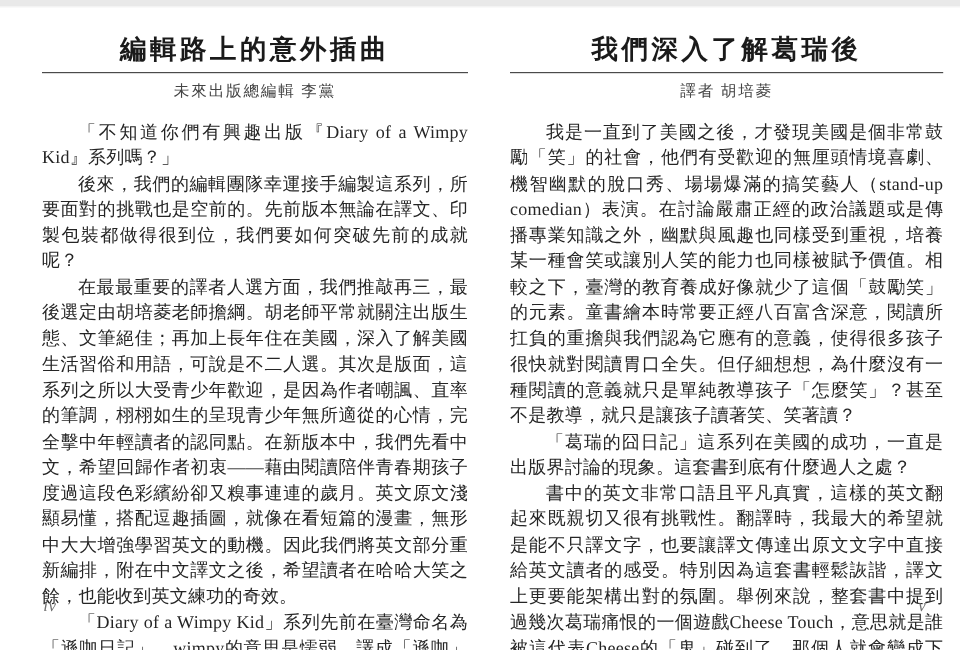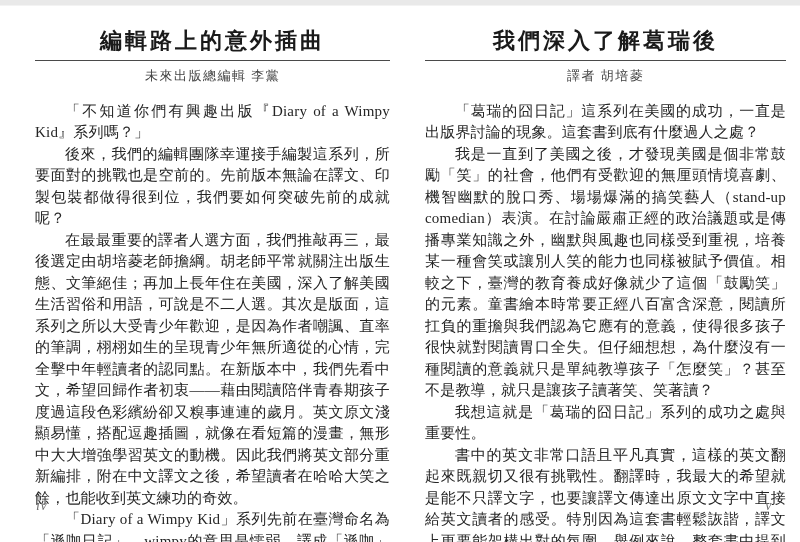--- a/index.html
+++ b/index.html
@@ -108,21 +108,20 @@
     <div class="page-number">iv</div>
   </section>
 
   <section class="page right">
     <header class="page-header">
       <h1 class="page-title">我們深入了解葛瑞後</h1>
       <hr class="title-rule">
       <div class="byline">譯者 胡培菱</div>
     </header>
     <div class="body-text">
+        <p>我是一直到了美國之後，才發現美國是個非常鼓勵「笑」的社會，他們有受歡迎的無厘頭情境喜劇、機智幽默的脫口秀、場場爆滿的搞笑藝人（stand-up comedian）表演。在討論嚴肅正經的政治議題或是傳播專業知識之外，幽默與風趣也同樣受到重視，培養某一種會笑或讓別人笑的能力也同樣被賦予價值。相較之下，臺灣的教育養成好像就少了這個「鼓勵笑」的元素。童書繪本時常要正經八百富含深意，閱讀所扛負的重擔與我們認為它應有的意義，使得很多孩子很快就對閱讀胃口全失。但仔細想想，為什麼沒有一種閱讀的意義就只是單純教導孩子「怎麼笑」？甚至不是教導，就只是讓孩子讀著笑、笑著讀？</p>
         <p>「葛瑞的囧日記」這系列在美國的成功，一直是出版界討論的現象。這套書到底有什麼過人之處？</p>
-        <p>我是一直到了美國之後，才發現美國是個非常鼓勵「笑」的社會，他們有受歡迎的無厘頭情境喜劇、機智幽默的脫口秀、場場爆滿的搞笑藝人（stand-up comedian）表演。在討論嚴肅正經的政治議題或是傳播專業知識之外，幽默與風趣也同樣受到重視，培養某一種會笑或讓別人笑的能力也同樣被賦予價值。相較之下，臺灣的教育養成好像就少了這個「鼓勵笑」的元素。童書繪本時常要正經八百富含深意，閱讀所扛負的重擔與我們認為它應有的意義，使得很多孩子很快就對閱讀胃口全失。但仔細想想，為什麼沒有一種閱讀的意義就只是單純教導孩子「怎麼笑」？甚至不是教導，就只是讓孩子讀著笑、笑著讀？</p>
-        <p>我想這就是「葛瑞的囧日記」系列的成功之處與重要性。</p>
         <p>書中的英文非常口語且平凡真實，這樣的英文翻起來既親切又很有挑戰性。翻譯時，我最大的希望就是能不只譯文字，也要讓譯文傳達出原文文字中直接給英文讀者的感受。特別因為這套書輕鬆詼諧，譯文上更要能架構出對的氛圍。舉例來說，整套書中提到過幾次葛瑞痛恨的一個遊戲Cheese Touch，意思就是誰被這代表Cheese的「鬼」碰到了，那個人就會變成下一個人人避之唯恐不及的「鬼」，類似中文的「抓鬼」遊戲。所以為了讓讀者能心神領會這種被抓到的恐懼，我把Cheese Touch翻成「起司抓人」，賦予它更多的動作感與喜感。</p>
       </div>
     <div class="page-number">v</div>
   </section>
 
 </div>
 
 </body></html>

